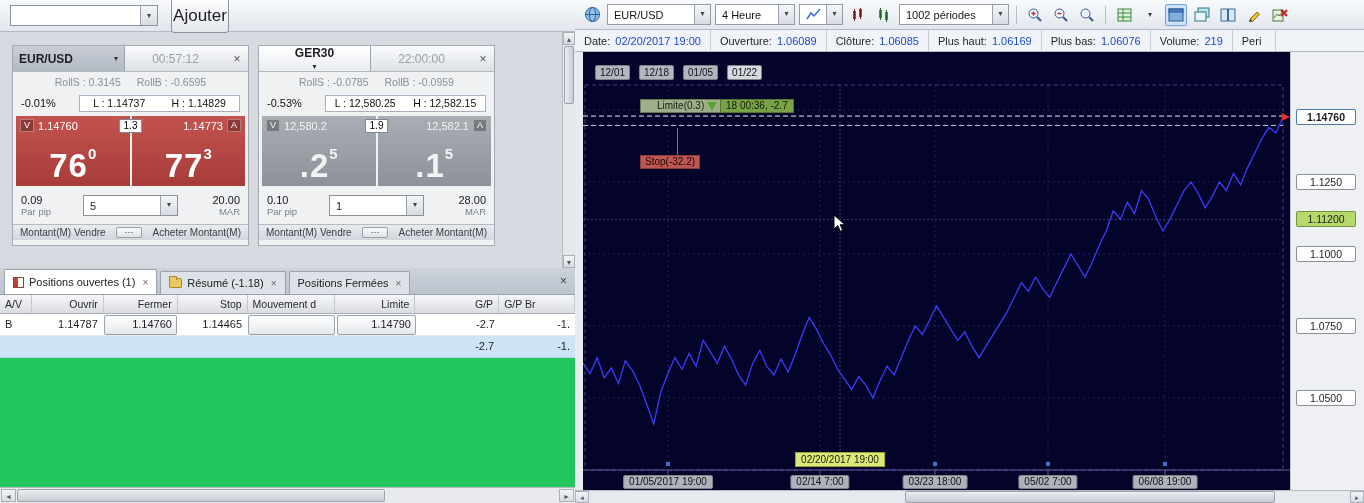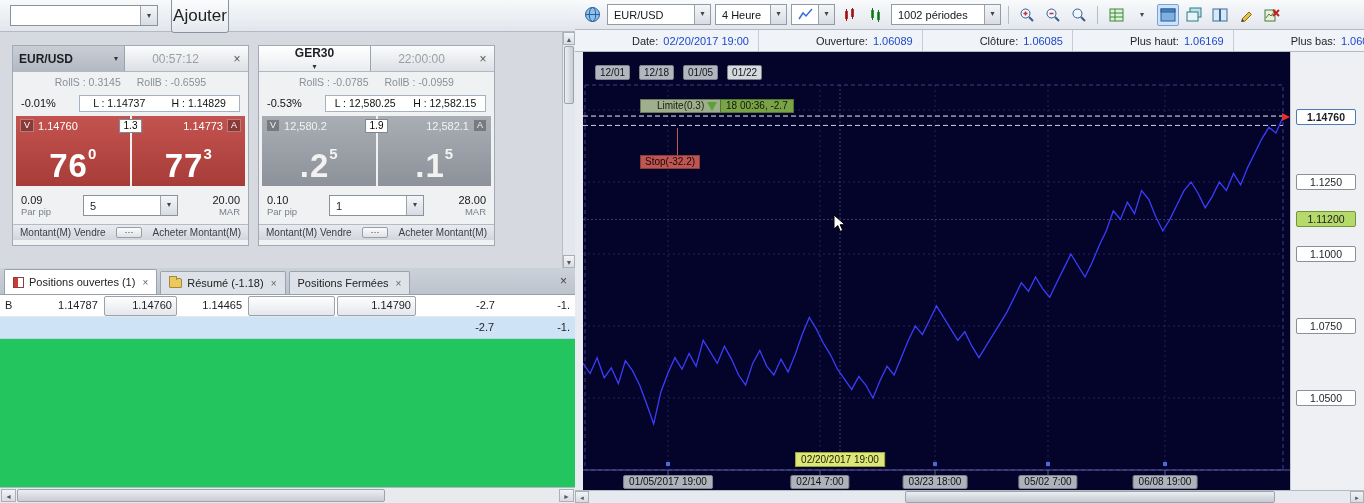--- a/index.html
+++ b/index.html
@@ -82,21 +82,21 @@
 
 .right-pane{position:absolute;left:575px;top:0;width:789px;height:503px;background:#e8ebef;}
 .ctoolbar{position:absolute;left:0;top:0;width:789px;height:30px;background:linear-gradient(#f8fafc,#e3e7ed);border-bottom:1px solid #b4bac2;display:flex;align-items:center;gap:4px;padding:0 6px;}
 .titem{height:22px;min-width:22px;display:flex;align-items:center;justify-content:center;border:1px solid transparent;border-radius:2px;}
 .titem.active{background:#cfe3f8;border:1px solid #74a4d8;}
 .tcombo{height:21px;background:#fff;border:1px solid #939ba6;display:flex;align-items:center;padding-left:6px;font-size:11px;color:#14161a;}
 .tcombo .dbtn{width:16px;height:19px;margin-left:5px;background:linear-gradient(#f4f6f8,#d8dce2);border-left:1px solid #9aa2ac;text-align:center;font-size:8px;line-height:18px;color:#444;}
 .tsep{width:1px;height:18px;background:#b8bdc4;margin:0 3px;}
 .ibar{position:absolute;left:0;top:30px;width:789px;height:22px;background:#f0f4f8;border-bottom:1px solid #b4bac2;display:flex;overflow:hidden;}
 .ibseg{display:flex;align-items:center;gap:5px;padding:0 9px;border-right:1px solid #c6ccd4;font-size:11px;white-space:nowrap;}
-.ibl{color:#23262b;margin-left:48px;}
+.ibl{color:#23262b;}
 .ibv{color:#1d49c8;}
 
 
 .plot{position:absolute;left:8px;top:52px;width:707px;height:438px;background:#04042a;overflow:hidden;}
 .grid{stroke:#22225c;stroke-width:1;stroke-dasharray:2 3;}
 .borderdash{stroke:#3c3c8a;stroke-dasharray:4 3;fill:none;}
 .axisline{stroke:#5a5aa2;stroke-width:1;}
 .cross{stroke:#3c3c72;stroke-dasharray:2 2;}
 .curline{stroke:#e4edf6;stroke-dasharray:5 3;}
 .stopl{stroke:#c2d2e8;stroke-dasharray:5 3;}
@@ -276,20 +276,30 @@
           <span class="ticon1"></span>
           <span>Résumé (-1.18)</span>
           <span class="tabx">×</span>
         </div>
         <div class="tab">
           <span>Positions Fermées</span>
           <span class="tabx">×</span>
         </div>
         <span class="panex">×</span>
       </div>
+      <div class="phead">
+          <div class="th" style="width: 32px;">A/V</div>
+          <div class="th r" style="width: 72px;">Ouvrir</div>
+          <div class="th r" style="width: 74px;">Fermer</div>
+          <div class="th r" style="width: 70px;">Stop</div>
+          <div class="th" style="width: 88px;">Mouvement d</div>
+          <div class="th r" style="width: 80px;">Limite</div>
+          <div class="th r" style="width: 84px;">G/P</div>
+          <div class="th" style="width: 76px;">G/P Br</div>
+        </div>
       <div>
           <div class="prow">
             <div class="pcell" style="width: 32px;">B</div>
             <div class="pcell r" style="width: 72px;">1.14787</div>
             <div class="pcell r btn" style="width: 74px;">1.14760</div>
             <div class="pcell r" style="width: 70px;">1.14465</div>
             <div class="pcell btn" style="width: 88px;"></div>
             <div class="pcell r btn" style="width: 80px;">1.14790</div>
             <div class="pcell r" style="width: 84px;">-2.7</div>
             <div class="pcell r" style="width: 76px;">-1.</div>
@@ -320,21 +330,21 @@
         <svg width="17" height="17" viewBox="0 0 17 17">
             <circle cx="8.5" cy="8.5" r="7" fill="#8fc0ec" stroke="#2a6099"></circle>
             <ellipse cx="8.5" cy="8.5" rx="3.2" ry="7" fill="none" stroke="#2a6099"></ellipse>
             <line x1="1.5" y1="8.5" x2="15.5" y2="8.5" stroke="#2a6099"></line>
           </svg>
       </div>
       <div class="tcombo" style="width:104px">
         <span style="flex:1">EUR/USD</span>
         <span class="dbtn">▾</span>
       </div>
-      <div class="tcombo" style="width:72px">
+      <div class="tcombo" style="width:80px">
         <span style="flex:1">4 Heure</span>
         <span class="dbtn">▾</span>
       </div>
       <div class="tcombo" style="width:44px">
         <svg width="15" height="13" viewBox="0 0 15 13">
             <polyline points="1,11 5,5 8,8 14,1" fill="none" stroke="#3a6ad8" stroke-width="1.5"></polyline>
           </svg>
         <span class="dbtn">▾</span>
       </div>
       <div class="titem">

